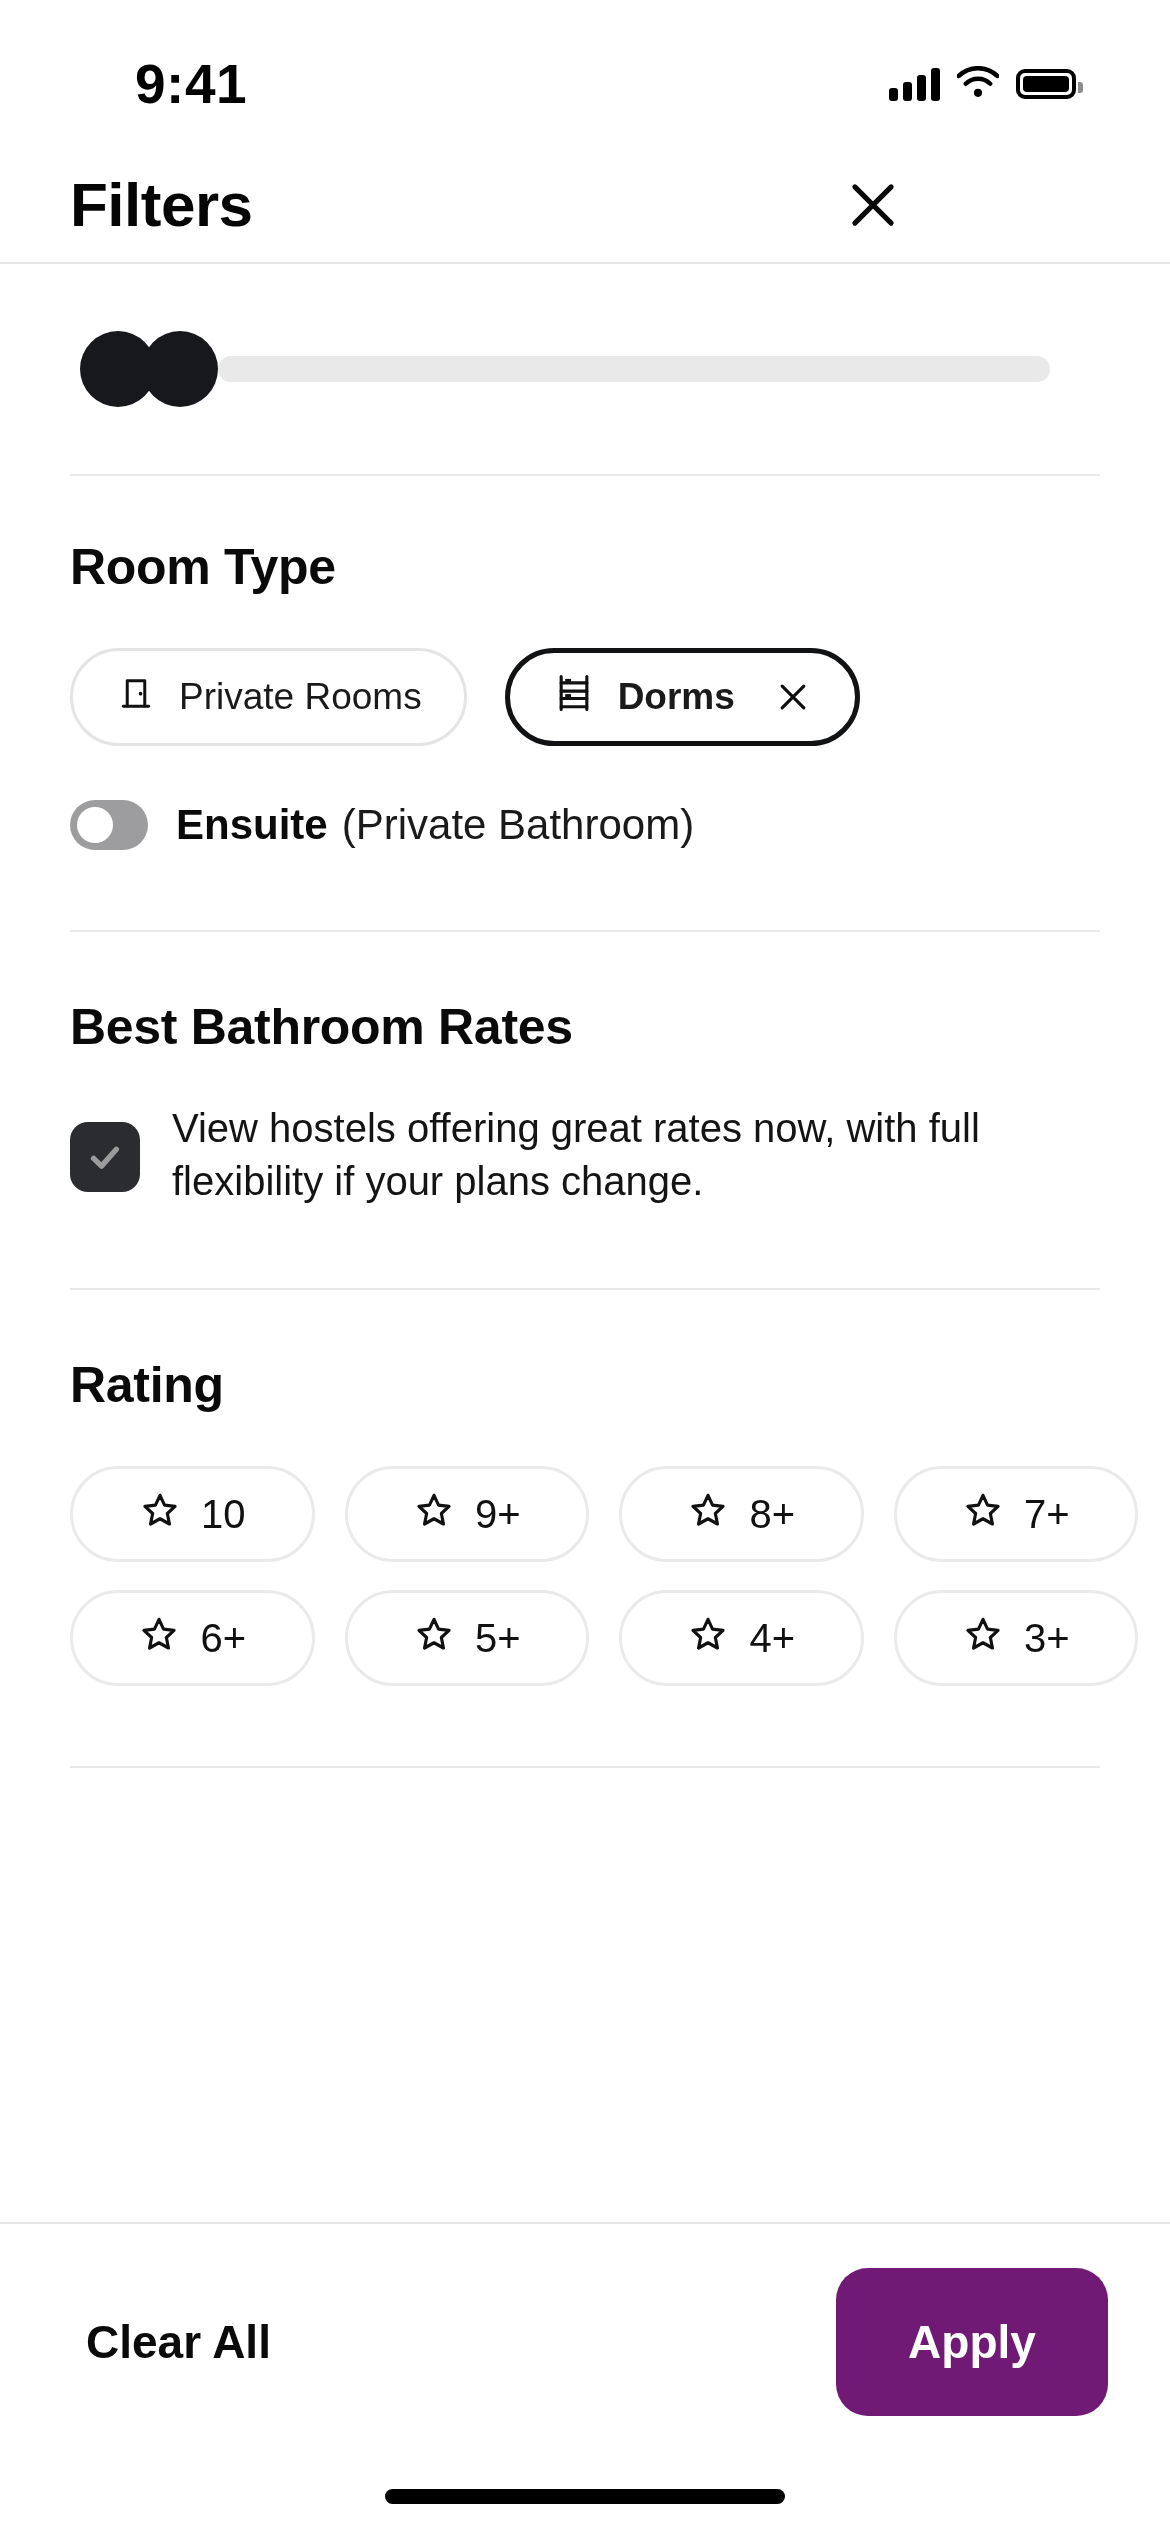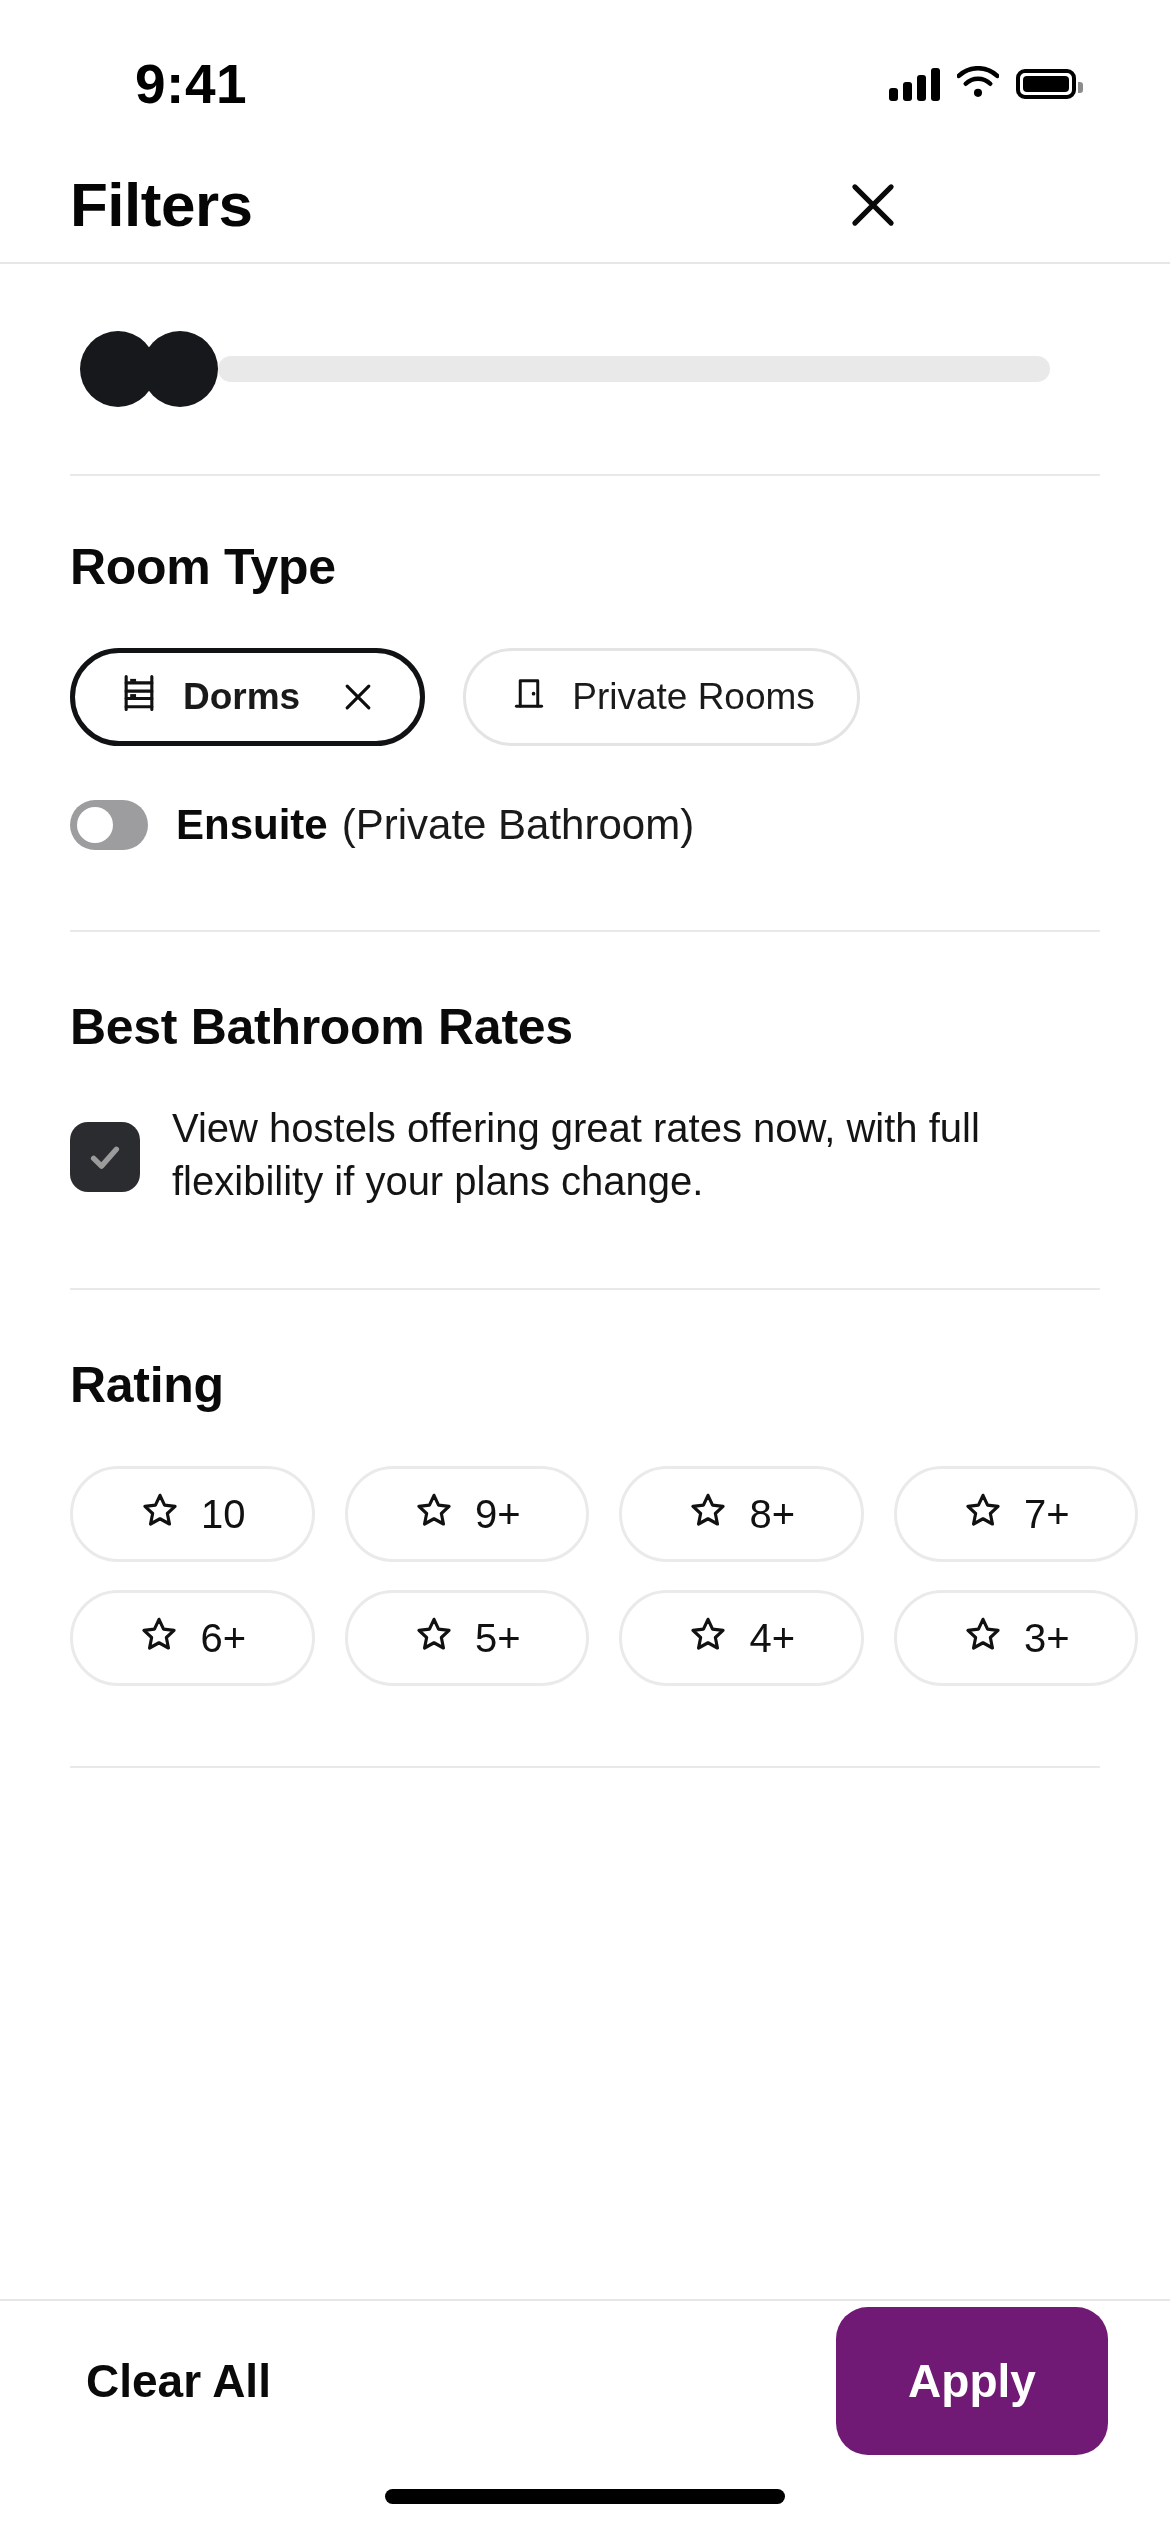--- a/index.html
+++ b/index.html
@@ -289,21 +289,21 @@
     border: 3px solid #eaeaea;
     background: #fff;
   }
   .facility-chip.w1 { width: 300px; }
   .facility-chip.w2 { width: 540px; }
   .bottom-shell {
     position: absolute;
     left: 0;
     bottom: 0;
     width: 1170px;
-    height: 233px;
+    height: 310px;
     background: #ffffff;
     border-top: 2px solid #e6e6e6;
     display: flex;
     align-items: center;
     justify-content: space-between;
     padding: 0 62px 0 86px;
   }
   .clear-all {
     font-size: 46px;
     font-weight: bold;
@@ -385,48 +385,48 @@
       </div>
     </div>
 
     <div class="divider"></div>
 
     <div class="room-type-block">
       <div class="section-title">Room Type</div>
 
       <div class="chip-row">
 
+        <div class="chip">
+          <span>
+            <svg width="42" height="42" viewBox="0 0 24 24" fill="none" stroke="#111" stroke-width="1.7" stroke-linecap="round" stroke-linejoin="round">
+              <path d="M7 19.5 V5 H17 V19.5"></path>
+              <path d="M4.8 19.6 H19.2"></path>
+              <circle cx="14.6" cy="12.4" r="1.05" fill="#111" stroke="none"></circle>
+            </svg>
+          </span>
+          <span>Private Rooms</span>
+        </div>
+
         <div class="chip selected">
           <span>
             <svg width="44" height="44" viewBox="0 0 24 24" fill="none" stroke="#111" stroke-width="1.7" stroke-linecap="round" stroke-linejoin="round">
               <path d="M5 3 V21 M19 3 V21"></path>
               <path d="M5 6.5 H19 M5 11 H19 M5 15 H19 M5 19.5 H19"></path>
               <rect x="7.2" y="4.3" width="3.2" height="1.6" fill="#111" stroke="none"></rect>
               <rect x="7.2" y="12.6" width="3.2" height="1.6" fill="#111" stroke="none"></rect>
             </svg>
           </span>
           <span>Dorms</span>
           <span class="chip-x">
             <svg width="40" height="40" viewBox="0 0 24 24">
               <path d="M5.5 5.5 L18.5 18.5 M18.5 5.5 L5.5 18.5" stroke="#0d0d0d" stroke-width="1.9" stroke-linecap="round"></path>
             </svg>
           </span>
         </div>
 
-        <div class="chip">
-          <span>
-            <svg width="42" height="42" viewBox="0 0 24 24" fill="none" stroke="#111" stroke-width="1.7" stroke-linecap="round" stroke-linejoin="round">
-              <path d="M7 19.5 V5 H17 V19.5"></path>
-              <path d="M4.8 19.6 H19.2"></path>
-              <circle cx="14.6" cy="12.4" r="1.05" fill="#111" stroke="none"></circle>
-            </svg>
-          </span>
-          <span>Private Rooms</span>
-        </div>
-
       </div>
     </div>
 
     <div class="toggle-row">
       <div class="toggle">
         <div class="knob"></div>
       </div>
       <div>
         <span class="toggle-label-strong">Ensuite</span><span class="toggle-label-normal">(Private Bathroom)</span>
       </div>

